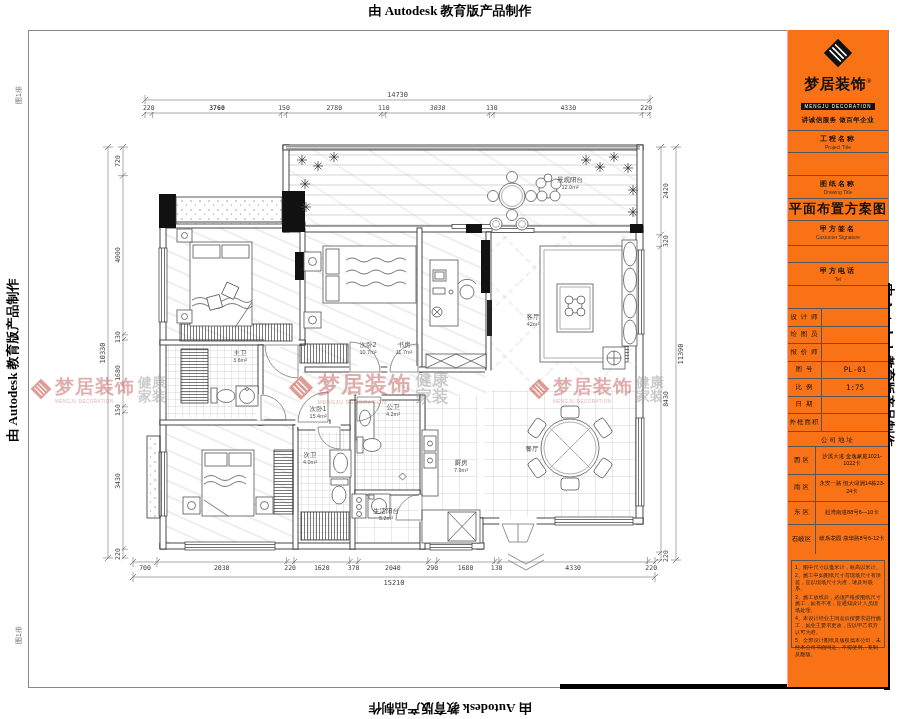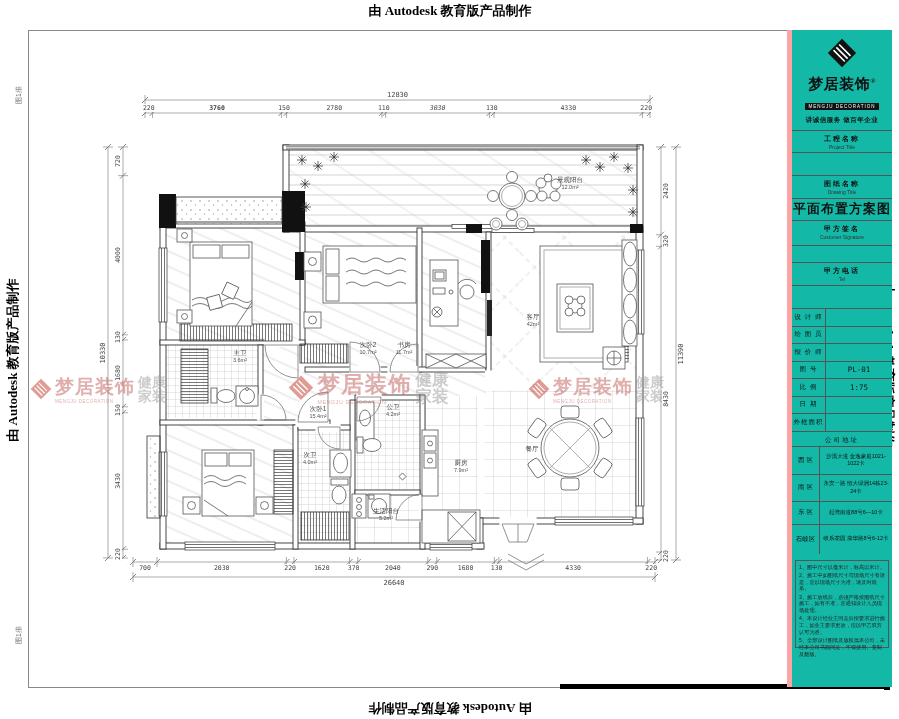--- a/index.html
+++ b/index.html
@@ -26,22 +26,22 @@
        font:6.5px "Liberation Sans",sans-serif;line-height:1.25;white-space:nowrap;}
   .room-label .area{font-size:5.5px;color:#555;}
   
   .wm{position:absolute;display:flex;align-items:center;gap:3px;opacity:.5;}
   .wm svg{flex:0 0 auto;}
   .wm-mid{display:flex;flex-direction:column;line-height:1;}
   .wm-zh{font:bold 19px "Liberation Serif",serif;color:#c2605e;letter-spacing:1px;}
   .wm-en{font-size:4.5px;color:#c2605e;letter-spacing:.5px;}
   .wm-tag{font:bold 14px "Liberation Sans",sans-serif;color:#9a9a9a;width:32px;line-height:1.05;}
   
-  #tb{position:absolute;left:787px;top:30px;width:100px;height:657px;border-left:5px solid #fca5a5;
-      background:#14b8a6;color:#111;}
+  #tb{position:absolute;left:787px;top:30px;width:100px;height:657px;border-left:1px solid #fca5a5;
+      background:#f97316;color:#111;}
   .tb-sec{border-top:1px solid #555;box-sizing:border-box;overflow:hidden;}
   .tb-logo{height:100px;border-top:none;text-align:center;padding-top:8px;box-sizing:border-box;}
   .tb-brand{font:bold 15px "Liberation Serif",serif;letter-spacing:.5px;margin-top:1px;}
   .tb-brand sup{font-size:7px;}
   .tb-brand-en{display:inline-block;background:#111;color:#fff;font-size:4.5px;letter-spacing:1px;
       padding:1px 4px;margin-top:1px;}
   .tb-slogan{font-size:6.5px;font-weight:bold;margin-top:4px;letter-spacing:.5px;}
   .tb-h{text-align:center;padding-top:3px;}
   .tb-h .zh{font-size:7px;font-weight:bold;letter-spacing:2px;}
   .tb-h .en{font-size:5.5px;color:#333;transform:scale(.9);}
@@ -553,33 +553,33 @@
     </div>
   <span class="dim" style="left: 148.771px; top: 108px;">220</span>
       <span class="dim" style="left: 216.996px; top: 108px; font-weight: bold;">3760</span>
       <span class="dim" style="left: 284.021px; top: 108px;">150</span>
       <span class="dim" style="left: 334.246px; top: 108px;">2780</span>
       <span class="dim" style="left: 383.786px; top: 108px;">110</span>
       <span class="dim" style="left: 437.612px; top: 108px; font-style: italic;">3030</span>
       <span class="dim" style="left: 491.78px; top: 108px;">130</span>
       <span class="dim" style="left: 568.233px; top: 108px;">4330</span>
       <span class="dim" style="left: 646.229px; top: 108px;">220</span>
-      <span class="dim total" style="left: 397.5px; top: 95px;">12830</span>
+      <span class="dim total" style="left: 397.5px; top: 95px;">14730</span>
       <span class="dim" style="left: 145.012px; top: 568px;">700</span>
       <span class="dim" style="left: 221.716px; top: 568px;">2030</span>
       <span class="dim" style="left: 290.183px; top: 568px;">220</span>
       <span class="dim" style="left: 321.757px; top: 568px;">1620</span>
       <span class="dim" style="left: 353.675px; top: 568px;">370</span>
       <span class="dim" style="left: 392.799px; top: 568px;">2040</span>
       <span class="dim" style="left: 432.266px; top: 568px;">290</span>
       <span class="dim" style="left: 465.556px; top: 568px;">1680</span>
       <span class="dim" style="left: 496.615px; top: 568px;">130</span>
       <span class="dim" style="left: 573.148px; top: 568px;">4330</span>
       <span class="dim" style="left: 651.225px; top: 568px;">220</span>
-      <span class="dim total" style="left: 394px; top: 583px;">26640</span>
+      <span class="dim total" style="left: 394px; top: 583px;">15210</span>
       <span class="dim v" style="left: 118px; top: 161.323px;">720</span>
       <span class="dim v" style="left: 118px; top: 255.221px;">4000</span>
       <span class="dim v" style="left: 118px; top: 337.381px;">130</span>
       <span class="dim v" style="left: 118px; top: 373.388px;">1680</span>
       <span class="dim v" style="left: 118px; top: 409.793px;">150</span>
       <span class="dim v" style="left: 118px; top: 481.012px;">3430</span>
       <span class="dim v" style="left: 118px; top: 553.623px;">220</span>
       <span class="dim v total" style="left: 103px; top: 352.5px;">10330</span>
       <span class="dim v" style="left: 666px; top: 190.874px;">2420</span>
       <span class="dim v" style="left: 666px; top: 240.55px;">320</span>

